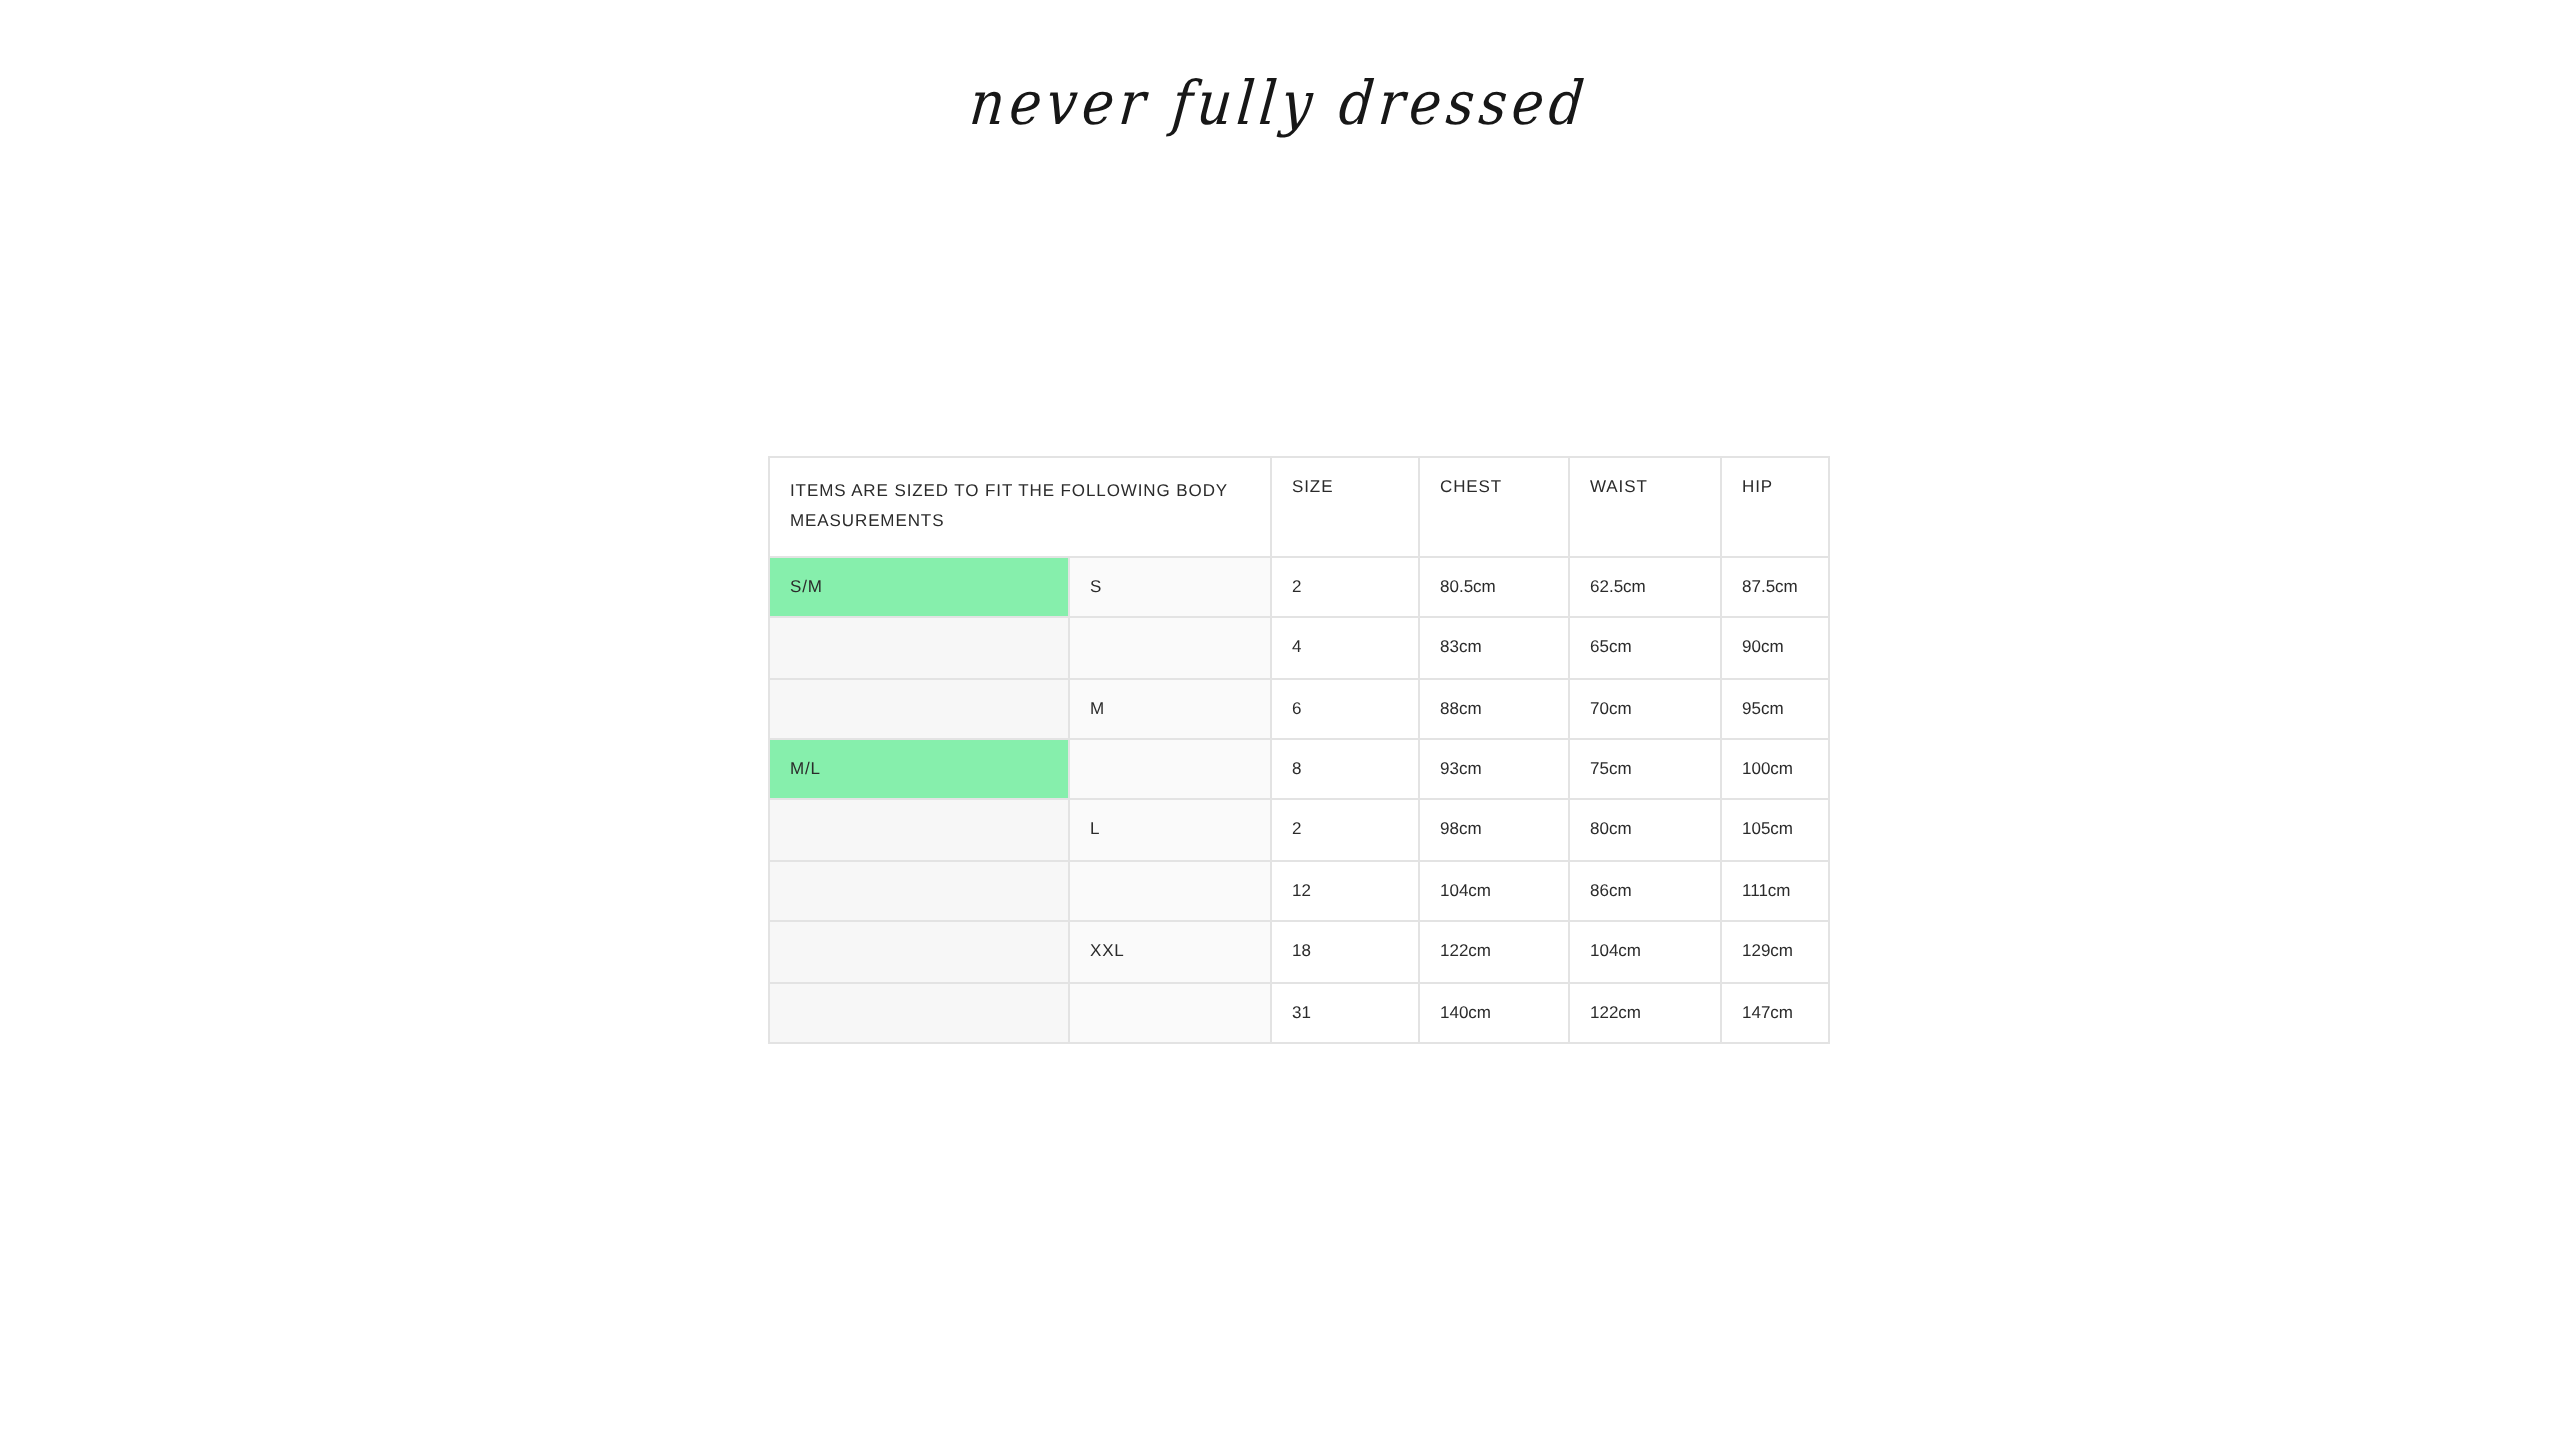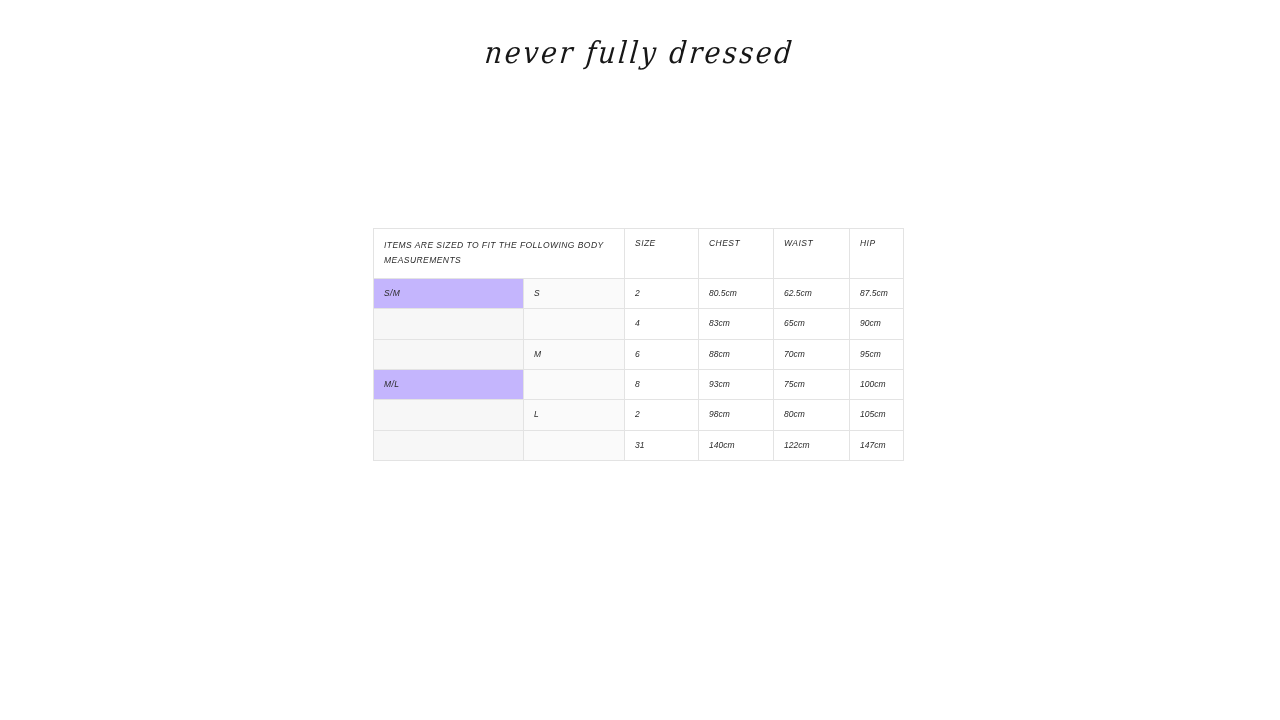--- a/index.html
+++ b/index.html
@@ -36,24 +36,23 @@
     color: #171717;
     font-weight: 400;
     transform: scaleY(1.12) skewX(-6deg);
     display: inline-block;
     line-height: 1.1;
   }
 
   
   .table-wrap {
     position: absolute;
-    left: 373px;
+    left: 384px;
     top: 228px;
     width: 530px;
-    font-style: italic;
   }
   table.size-table {
     border-collapse: collapse;
     width: 530px;
     table-layout: fixed;
   }
   table.size-table td, table.size-table th {
     border: 1px solid #e3e3e3;
     vertical-align: top;
     padding: 9px 10px 9px 10px;
@@ -86,21 +85,21 @@
     line-height: 1.8;
   }
   td.group-cell, td.band-cell {
     font-weight: bold;
     font-size: 8px;
     letter-spacing: 0.4px;
     color: #111;
     background: #fafafa;
   }
   td.group-cell {
-    background: #c4b5fd;
+    background: #86efac;
   }
   td.band-cell {
     background: #fafafa;
   }
   td.empty-cell {
     background: #f7f7f7;
   }
   td.empty-band {
     background: #fafafa;
   }
@@ -174,20 +173,36 @@
             <td class="empty-cell"></td>
             <td class="band-cell">L</td>
             <td class="num">2</td>
             <td class="num">98cm</td>
             <td class="num">80cm</td>
             <td class="num">105cm</td>
           </tr>
           <tr>
             <td class="empty-cell"></td>
             <td class="empty-band"></td>
+            <td class="num">12</td>
+            <td class="num">104cm</td>
+            <td class="num">86cm</td>
+            <td class="num">111cm</td>
+          </tr>
+          <tr>
+            <td class="empty-cell"></td>
+            <td class="band-cell">XXL</td>
+            <td class="num">18</td>
+            <td class="num">122cm</td>
+            <td class="num">104cm</td>
+            <td class="num">129cm</td>
+          </tr>
+          <tr>
+            <td class="empty-cell"></td>
+            <td class="empty-band"></td>
             <td class="num">31</td>
             <td class="num">140cm</td>
             <td class="num">122cm</td>
             <td class="num">147cm</td>
           </tr>
         </tbody>
     </table>
   </div>
 
 </div>

